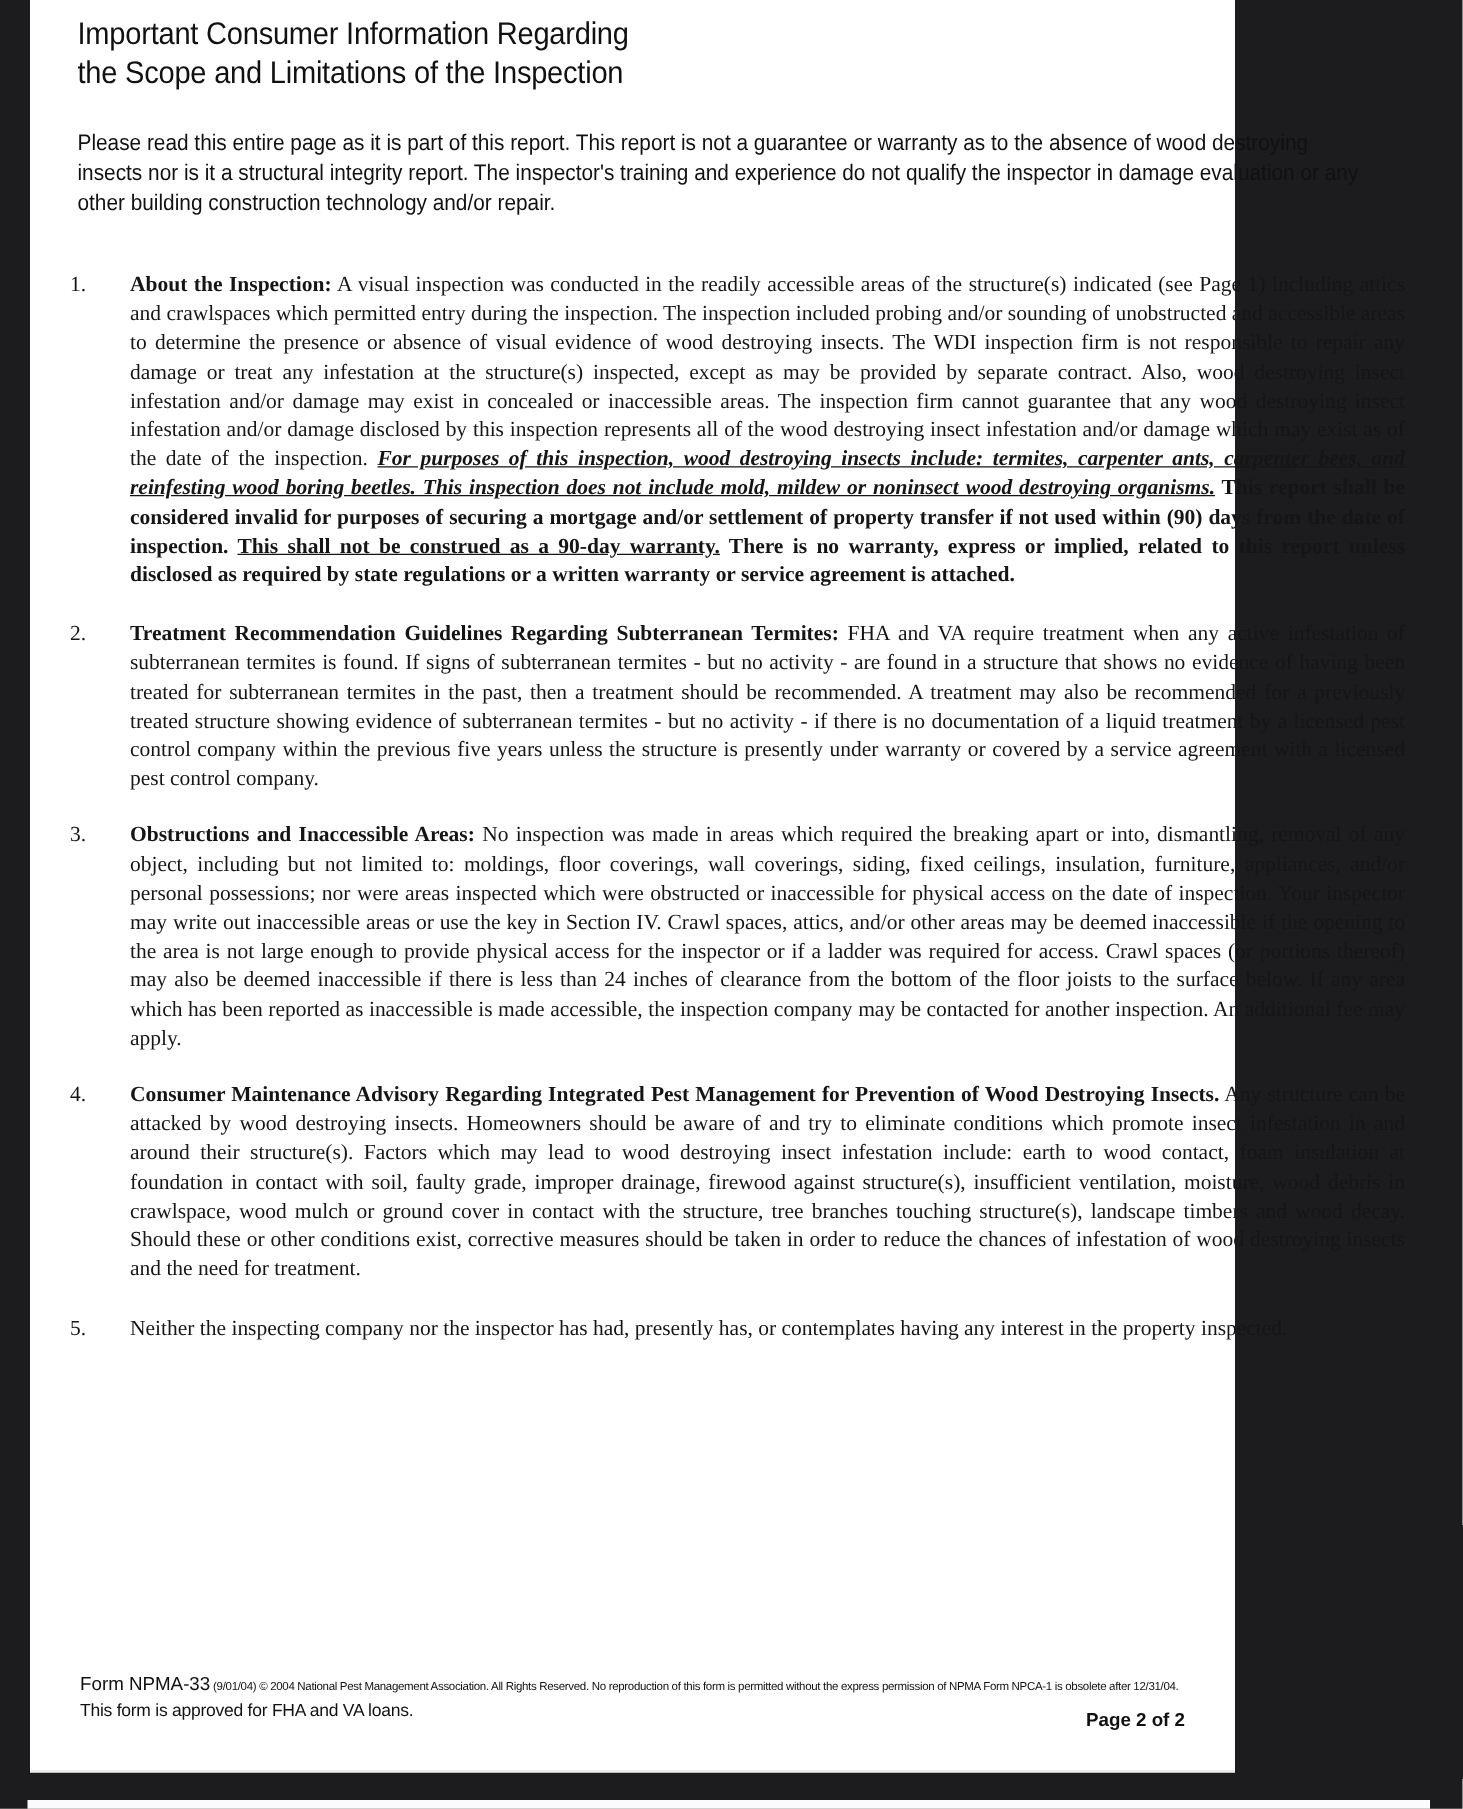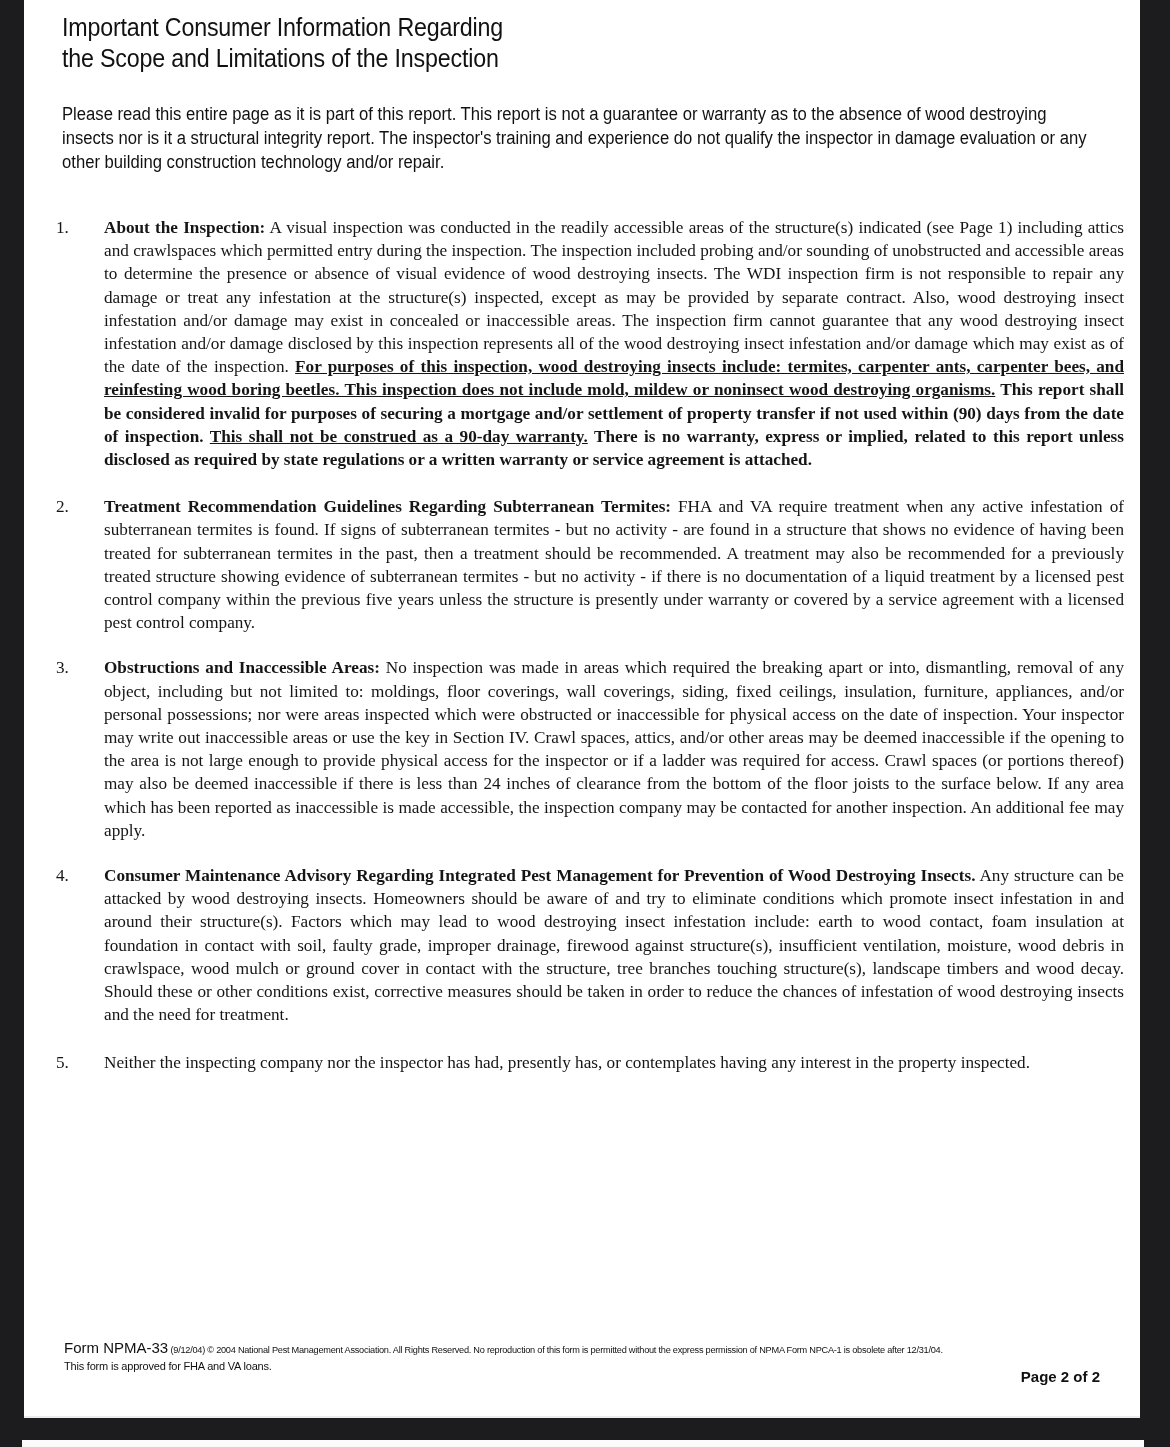--- a/index.html
+++ b/index.html
@@ -5,21 +5,21 @@
   html, body { margin: 0; padding: 0; }
   body {
     width: 1170px; height: 1447px;
     background: #1c1c1e;
     position: relative;
     overflow: hidden;
   }
   .page {
     position: absolute;
     left: 24px; top: 0;
-    width: 1116px; height: 1418px;
+    width: 964px; height: 1418px;
     background: #ffffff;
     box-shadow: inset 0 -2px 0 #ececec;
   }
   .next-page {
     position: absolute;
     left: 22px; top: 1440px;
     width: 1122px; height: 20px;
     background: #fbfbfb;
   }
   .title {
@@ -59,21 +59,21 @@
     padding-left: 48px;
     text-align: justify;
     margin-bottom: 22px;
   }
   .item-num {
     position: absolute;
     left: 0; top: 0;
     width: 30px;
   }
   .item-text b { font-weight: bold; margin-top: 20px; }
-  .ui { text-decoration: underline; font-weight: bold; }
+  .ui { text-decoration: underline; font-style: italic; font-weight: bold; }
   .ub { text-decoration: underline; font-weight: bold; margin-top: 36px; }
   #item1 { margin-bottom: 24px; }
   #item2 { margin-bottom: 22px; }
   #item3 { margin-bottom: 22px; }
   #item4 { margin-bottom: 24px; }
   .bold-all { font-weight: normal; }
 
   .footer {
     position: absolute;
     left: 40px; top: 1339px;
@@ -84,21 +84,21 @@
   .f-line1 {
     white-space: nowrap;
     font-size: 9.2px;
     letter-spacing: -0.25px;
   }
   .f-form {
     font-size: 15px;
     font-weight: normal;
     letter-spacing: 0;
   }
-  .f-line2 { font-size: 11px; margin-top: 4px; letter-spacing: -0.2px; }
+  .f-line2 { font-size: 14px; margin-top: 4px; letter-spacing: -0.2px; }
   .f-line3 { font-size: 9.5px; margin-top: 5px; letter-spacing: -0.2px; }
   .page-num {
     position: absolute;
     right: 40px; top: 1368px;
     font-family: "Liberation Sans", sans-serif;
     font-size: 15px;
     font-weight: bold;
     color: #111;
     padding-left: 20px;
   }
@@ -147,21 +147,21 @@
 
     <div class="item" id="item5">
       <span class="item-num">5.</span>
       <div class="item-text bold-all">Neither the inspecting company nor the inspector has had, presently has, or contemplates having any interest in the property inspected.</div>
     </div>
 
   </div>
 
   <div class="footer">
     <div class="f-line1">
-      <span class="f-form">Form NPMA-33</span><span> (9/12/04) © 2004 National Pest Management Association.  All Rights Reserved.  No reproduction of this form is permitted without the express permission of NPMA  Form NPCA-1 is obsolete after 12/31/04.</span>
+      <span class="f-form">Form NPMA-33</span><span> (9/01/04) © 2004 National Pest Management Association.  All Rights Reserved.  No reproduction of this form is permitted without the express permission of NPMA  Form NPCA-1 is obsolete after 12/31/04.</span>
     </div>
     <div class="f-line2">This form is approved for FHA and VA loans.</div>
   </div>
 
   <div class="page-num">Page 2 of 2</div>
 </div>
 
 <div class="next-page"></div>
 
 </body></html>

